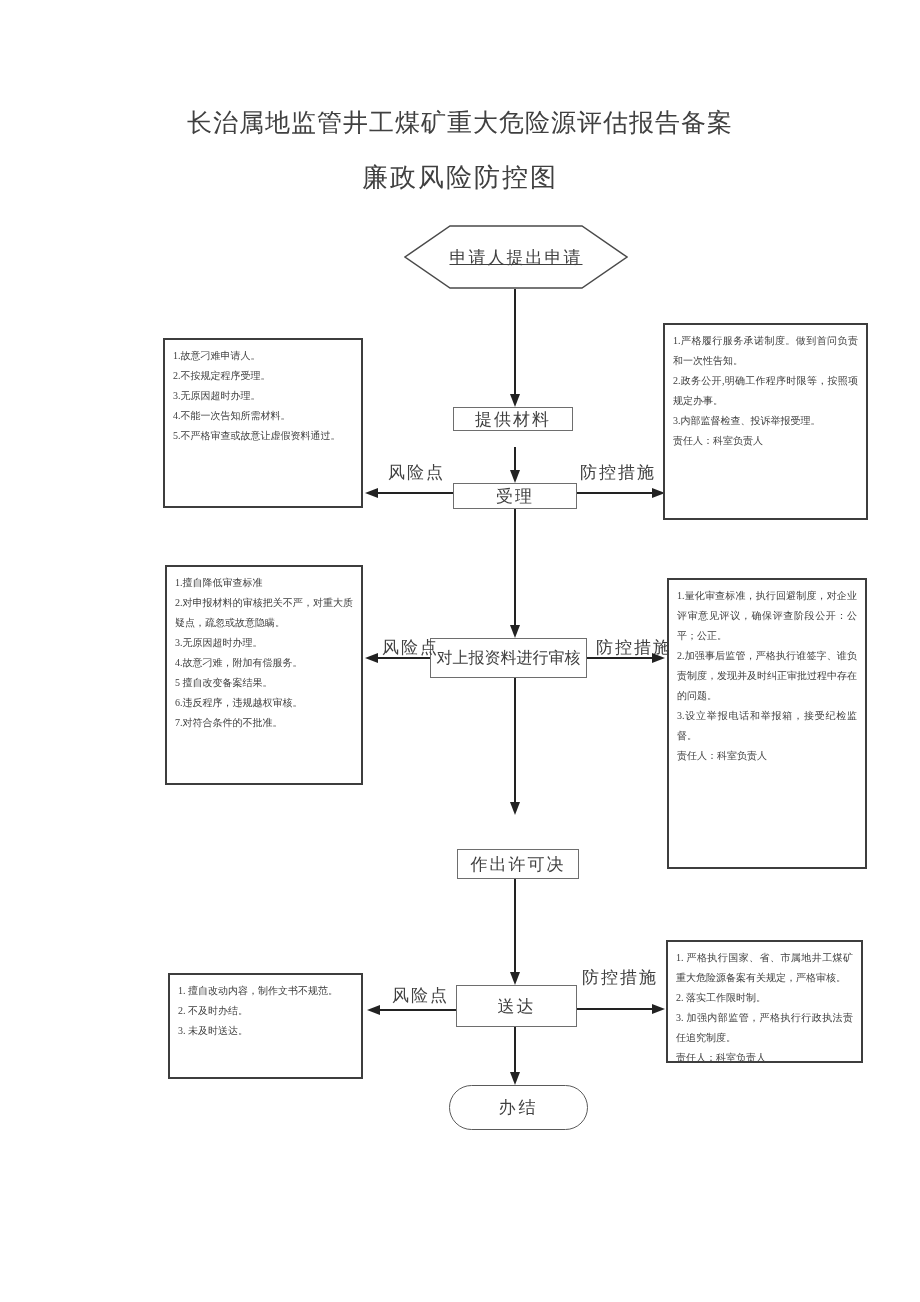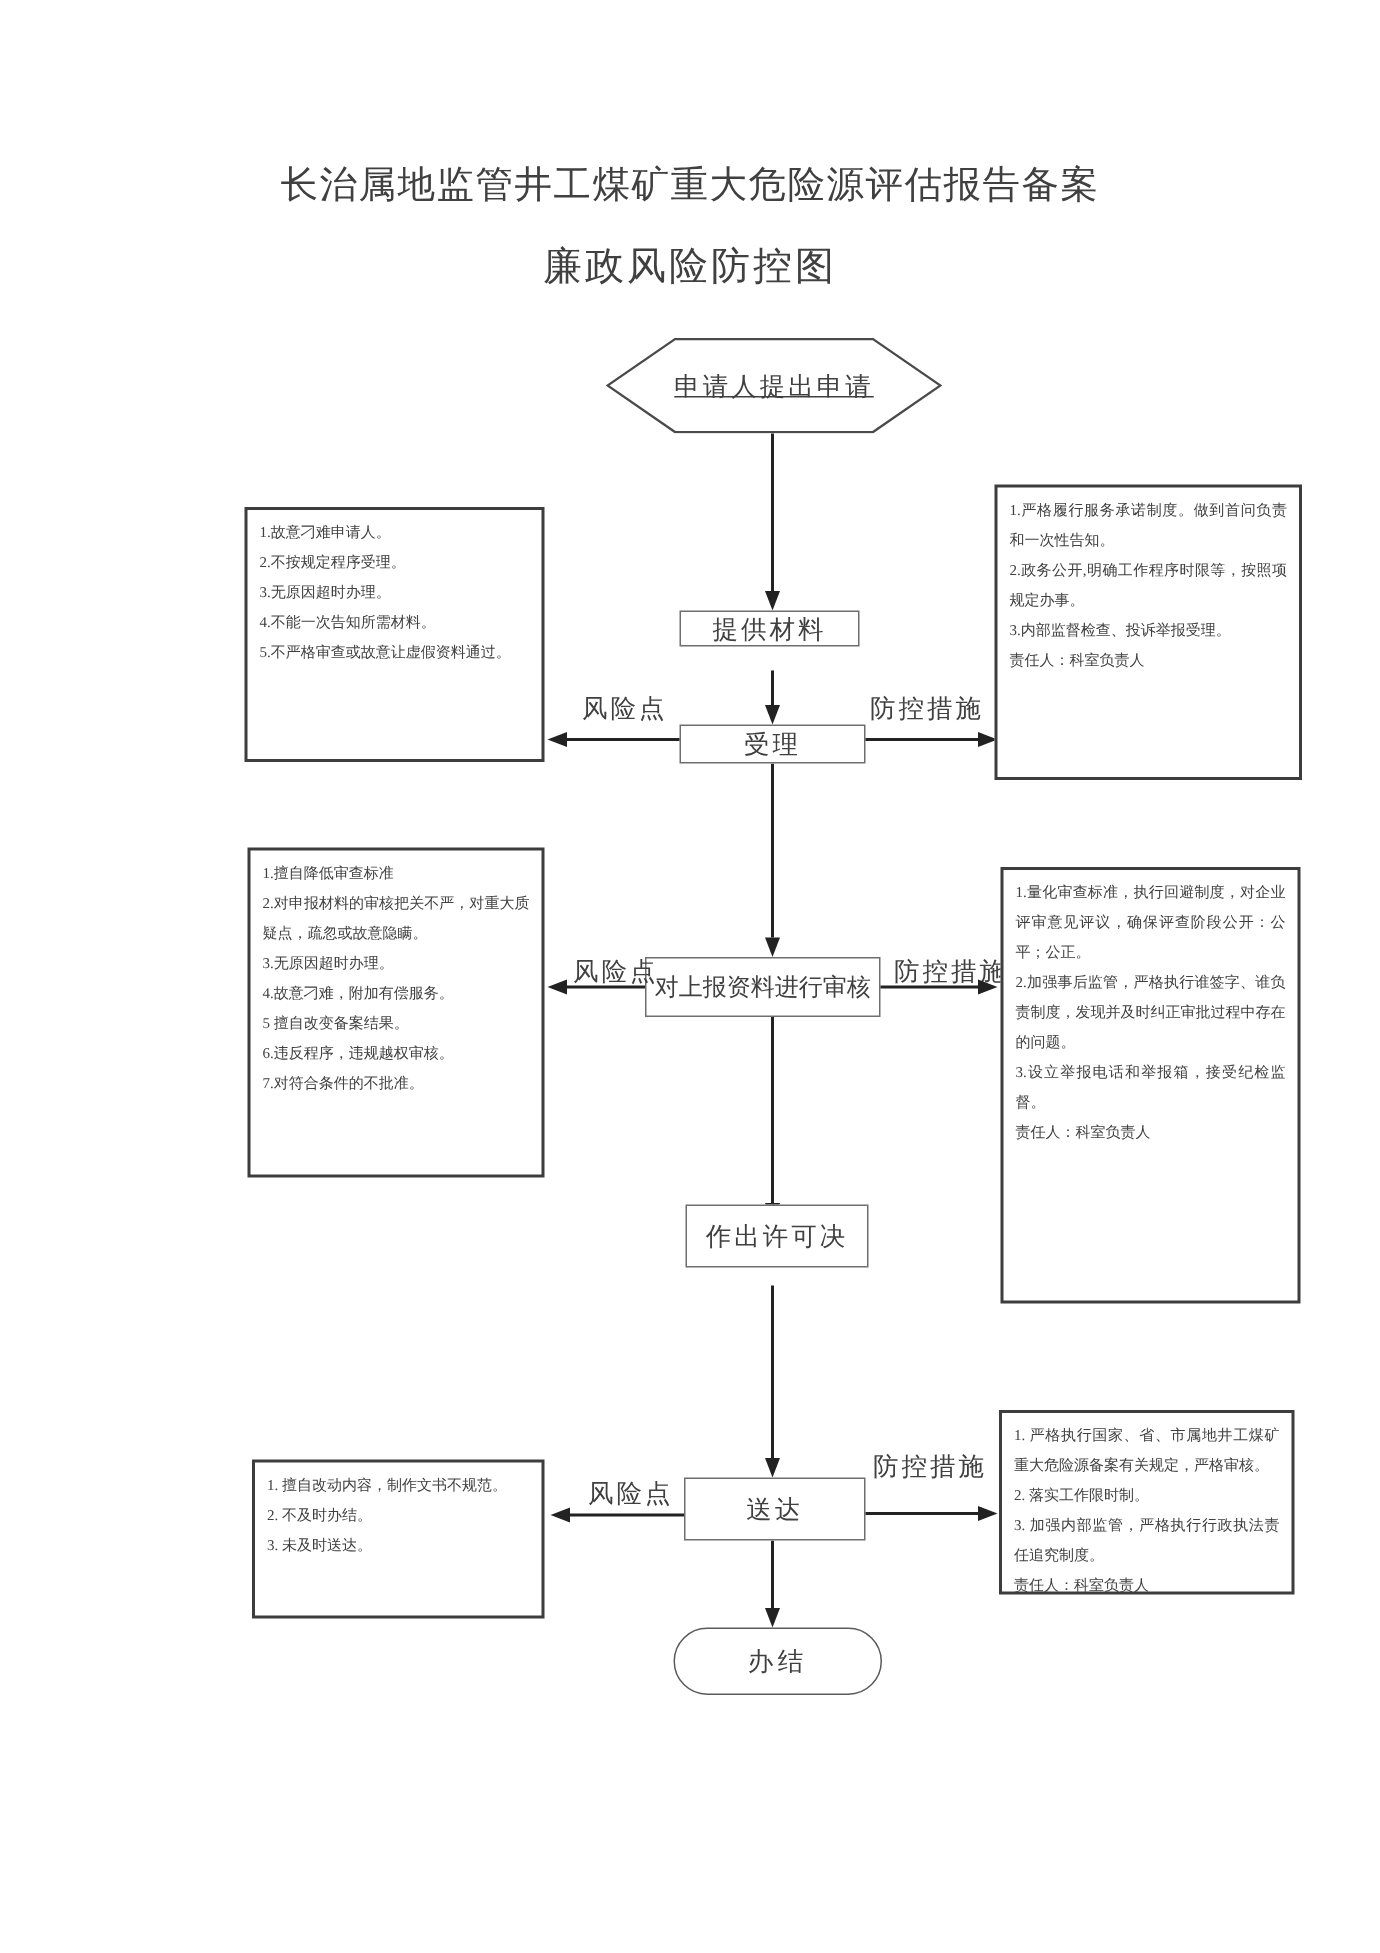--- a/index.html
+++ b/index.html
@@ -60,21 +60,21 @@
 
   <div class="abs vline" style="left:514px;top:857px;height:115px;"></div>
   <div class="abs ah-down" style="left:510px;top:972px;"></div>
 
   <div class="abs vline" style="left:514px;top:1027px;height:45px;"></div>
   <div class="abs ah-down" style="left:510px;top:1072px;"></div>
 
   <div class="abs step-box" style="left:453px;top:407px;width:120px;height:24px;">提供材料</div>
   <div class="abs step-box" style="left:453px;top:483px;width:124px;height:26px;">受理</div>
   <div class="abs step-box" style="left:430px;top:638px;width:157px;height:40px;font-size:16px;letter-spacing:0;">对上报资料进行审核</div>
-  <div class="abs step-box" style="left:457px;top:803px;width:122px;height:42px;">作出许可决</div>
+  <div class="abs step-box" style="left:457px;top:849px;width:122px;height:30px;">作出许可决</div>
   <div class="abs terminator" style="left:449px;top:1085px;width:139px;height:45px;">办结</div>
   <div class="abs step-box" style="left:456px;top:985px;width:121px;height:42px;">送达</div>
 
   <div class="abs conn-label" style="left:388px;top:461px;">风险点</div>
   <div class="abs conn-label" style="left:580px;top:461px;">防控措施</div>
   <div class="abs hline" style="left:377px;top:492px;width:76px;"></div>
   <div class="abs ah-left" style="left:365px;top:488px;"></div>
   <div class="abs hline" style="left:577px;top:492px;width:76px;"></div>
   <div class="abs ah-right" style="left:652px;top:488px;"></div>
 

